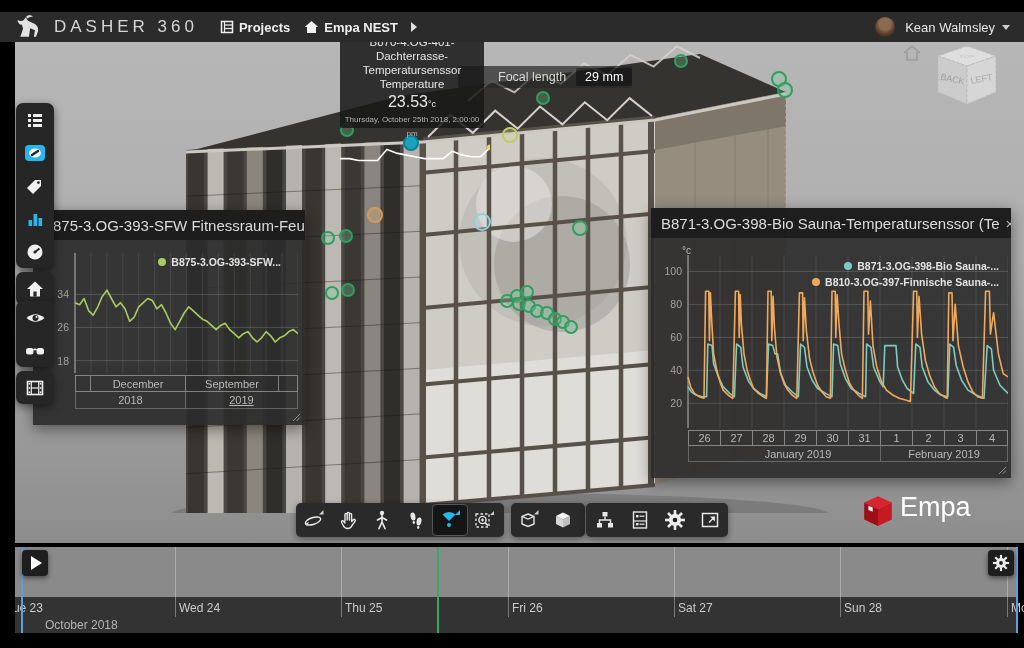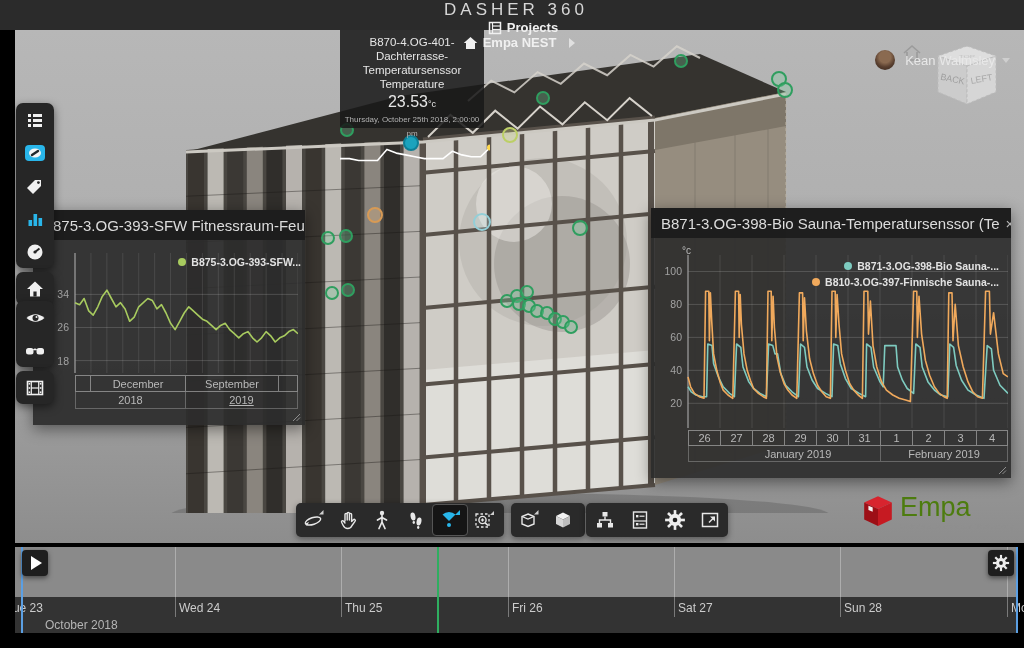--- a/index.html
+++ b/index.html
@@ -1,20 +1,20 @@
 <!DOCTYPE html>
 <html><head>
 <meta charset="utf-8">
 <style>
   html,body{margin:0;padding:0;background:#000;}
   #app{position:relative;width:1024px;height:648px;overflow:hidden;background:#000;
        font-family:"Liberation Sans",sans-serif;-webkit-font-smoothing:antialiased;}
   .abs{position:absolute;}
   
-  #topbar{left:0;top:0;width:1024px;height:30px;background:#2b2b2b;display:flex;align-items:center;z-index:60;flex-direction:column;}
+  #topbar{left:0;top:12px;width:1024px;height:30px;background:#2b2b2b;display:flex;align-items:center;z-index:60;}
   #topbar .logo-title{color:#d6d6d6;font-size:17px;letter-spacing:4px;font-weight:400;margin-left:8px;}
   .crumb{display:flex;align-items:center;color:#f0f0f0;font-size:13px;font-weight:700;gap:5px;margin-left:22px;}
   .crumb svg{display:block;}
   .caret-r{width:0;height:0;border-left:6px solid #e0e0e0;border-top:5px solid transparent;border-bottom:5px solid transparent;margin-left:8px;}
   .caret-d{width:0;height:0;border-top:5px solid #cfcfcf;border-left:4px solid transparent;border-right:4px solid transparent;margin-left:7px;}
   #user{margin-left:auto;display:flex;align-items:center;margin-right:14px;color:#e8e8e8;font-size:13px;}
   #avatar{width:20px;height:20px;border-radius:50%;margin-right:10px;
           background:radial-gradient(circle at 50% 35%,#8a6a50 0 35%,#5a4030 60%,#2e2017 100%);}
   
   #viewport{left:0;top:30px;width:1024px;height:513px;background:linear-gradient(180deg,#b7b7b7 0%,#aeaeae 45%,#8d8d8d 100%);overflow:hidden;}
@@ -58,21 +58,21 @@
   .tl-sep-l{position:absolute;top:0;width:1px;height:50px;background:rgba(255,255,255,.3);}
   .tl-sep-d{position:absolute;top:0;width:1px;height:20px;background:rgba(255,255,255,.35);}
   .tl-day{position:absolute;top:4px;color:#cccccc;font-size:12px;white-space:nowrap;}
   #tl-month{position:absolute;left:30px;top:21px;color:#b5b5b5;font-size:12px;}
   .tl-btn{position:absolute;width:26px;height:26px;background:#1e1e1e;border-radius:4px;display:flex;align-items:center;justify-content:center;
           box-shadow:0 2px 5px rgba(0,0,0,.5);cursor:pointer;z-index:52;}
   #playhead{position:absolute;left:437px;top:4px;width:2px;height:86px;background:#2fae60;z-index:51;}
   .bluemark{position:absolute;top:4px;width:2px;height:86px;background:#5b9fe3;z-index:51;}
   
   #empa{left:862px;top:494px;display:flex;align-items:flex-start;z-index:20;}
-  #empa .nm{font-size:27px;color:#4d7c0f;line-height:26px;}
+  #empa .nm{font-size:27px;color:#ffffff;line-height:26px;}
   #empa .tg{font-size:7.5px;color:#8f8f8f;margin-top:2px;}
   #viewcube{left:928px;top:38px;z-index:20;cursor:pointer;}
   #vc-home{left:902px;top:44px;z-index:20;cursor:pointer;}
   text{font-family:"Liberation Sans",sans-serif;}
 </style>
 </head>
 <body>
 
 <div id="app">
 
@@ -161,20 +161,24 @@
         <div class="sensor" style="left: 530px; top: 304px; width: 14px; height: 14px; border: 2px solid rgb(47, 158, 95); background: rgba(120, 215, 160, 0.28);"></div>
         <div class="sensor" style="left: 540px; top: 306px; width: 14px; height: 14px; border: 2px solid rgb(47, 158, 95); background: rgba(120, 215, 160, 0.28);"></div>
         <div class="sensor" style="left: 548px; top: 312px; width: 14px; height: 14px; border: 2px solid rgb(47, 158, 95); background: rgba(120, 215, 160, 0.28);"></div>
         <div class="sensor" style="left: 556px; top: 315px; width: 14px; height: 14px; border: 2px solid rgb(47, 158, 95); background: rgba(120, 215, 160, 0.28);"></div>
         <div class="sensor" style="left: 564px; top: 320px; width: 14px; height: 14px; border: 2px solid rgb(47, 158, 95); background: rgba(120, 215, 160, 0.28);"></div>
       </div>
   </div>
 
   <div id="leftstrip" class="abs"></div>
 
+  <div id="focal" class="abs">
+    <span>Focal length</span>
+    <span class="fv">29 mm</span>
+  </div>
 
   <div id="tooltip" class="abs">
     <div>B870-4.OG-401-Dachterrasse-</div>
     <div>Temperatursenssor</div>
     <div>Temperature</div>
     <div class="val"><span>23.53</span><span class="u">°c</span></div>
     <div class="ts">Thursday, October 25th 2018, 2:00:00 pm</div>
     <svg width="150" height="24" style="margin-top:1px;">
         <polyline points="0.0,16.6 9.4,16.6 18.8,18.5 28.1,18.5 37.5,18.5 46.9,7.4 56.3,11.1 65.6,12.9 75.0,14.8 84.4,16.6 93.8,16.6 103.1,16.6 112.5,9.2 121.9,12.9 131.3,14.8 140.6,14.8 150.0,5.5" fill="none" stroke="#ffffff" stroke-width="1.6" stroke-linejoin="round"></polyline>
         <circle cx="150" cy="5.5384615384615365" r="3" fill="#ffd94f"></circle>
@@ -302,21 +306,21 @@
         <line x1="253" x2="253" y1="0" y2="120" stroke="rgba(255,255,255,0.1)" stroke-width="1"></line>
         <line x1="30" x2="253" y1="107.58620689655173" y2="107.58620689655173" stroke="rgba(255,255,255,0.16)" stroke-width="1"></line>
         <text x="24" y="111.58620689655173" text-anchor="end" fill="#a2a2a2" font-size="10.5">18</text>
         <line x1="30" x2="253" y1="74.48275862068965" y2="74.48275862068965" stroke="rgba(255,255,255,0.16)" stroke-width="1"></line>
         <text x="24" y="78.48275862068965" text-anchor="end" fill="#a2a2a2" font-size="10.5">26</text>
         <line x1="30" x2="253" y1="41.37931034482759" y2="41.37931034482759" stroke="rgba(255,255,255,0.16)" stroke-width="1"></line>
         <text x="24" y="45.37931034482759" text-anchor="end" fill="#a2a2a2" font-size="10.5">34</text>
         <line x1="30" x2="30" y1="0" y2="120" stroke="#9a9a9a" stroke-width="1.2"></line>
         <polyline points="30.0,49.7 34.6,51.7 39.1,45.5 43.7,57.9 48.2,62.1 52.8,53.8 57.3,43.4 61.9,37.2 66.4,45.5 71.0,53.8 75.5,49.7 80.1,55.9 84.6,68.3 89.2,64.1 93.7,53.8 98.3,49.7 102.8,45.5 107.4,47.6 111.9,55.9 116.5,51.7 121.0,60.0 125.6,70.3 130.1,76.6 134.7,68.3 139.2,60.0 143.8,53.8 148.3,57.9 152.9,62.1 157.4,66.2 162.0,68.3 166.5,72.4 171.1,76.6 175.6,72.4 180.2,70.3 184.7,76.6 189.3,80.7 193.8,84.8 198.4,80.7 202.9,78.6 207.5,84.8 212.0,89.0 216.6,84.8 221.1,78.6 225.7,82.8 230.2,89.0 234.8,84.8 239.3,82.8 243.9,78.6 248.4,76.6 253.0,80.7" fill="none" stroke="#a8cb5f" stroke-width="1.6" stroke-linejoin="round"></polyline>
       </svg>
-    <div class="legend" style="right:4px;top:46px;">
+    <div class="legend" style="right:24px;top:46px;">
       <span class="dot" style="background:#a8cb5f;"></span>
       <span>B875-3.OG-393-SFW...</span>
     </div>
     <div class="band" style="left:42px;top:165px;height:17px;">
       <div class="cell" style="width:15px;"></div>
       <div class="cell" style="width:95px;">December</div>
       <div class="cell" style="width:93px;">September</div>
       <div class="cell" style="width:20px;"></div>
     </div>
     <div class="band subtle" style="left:42px;top:182px;height:17px;">

